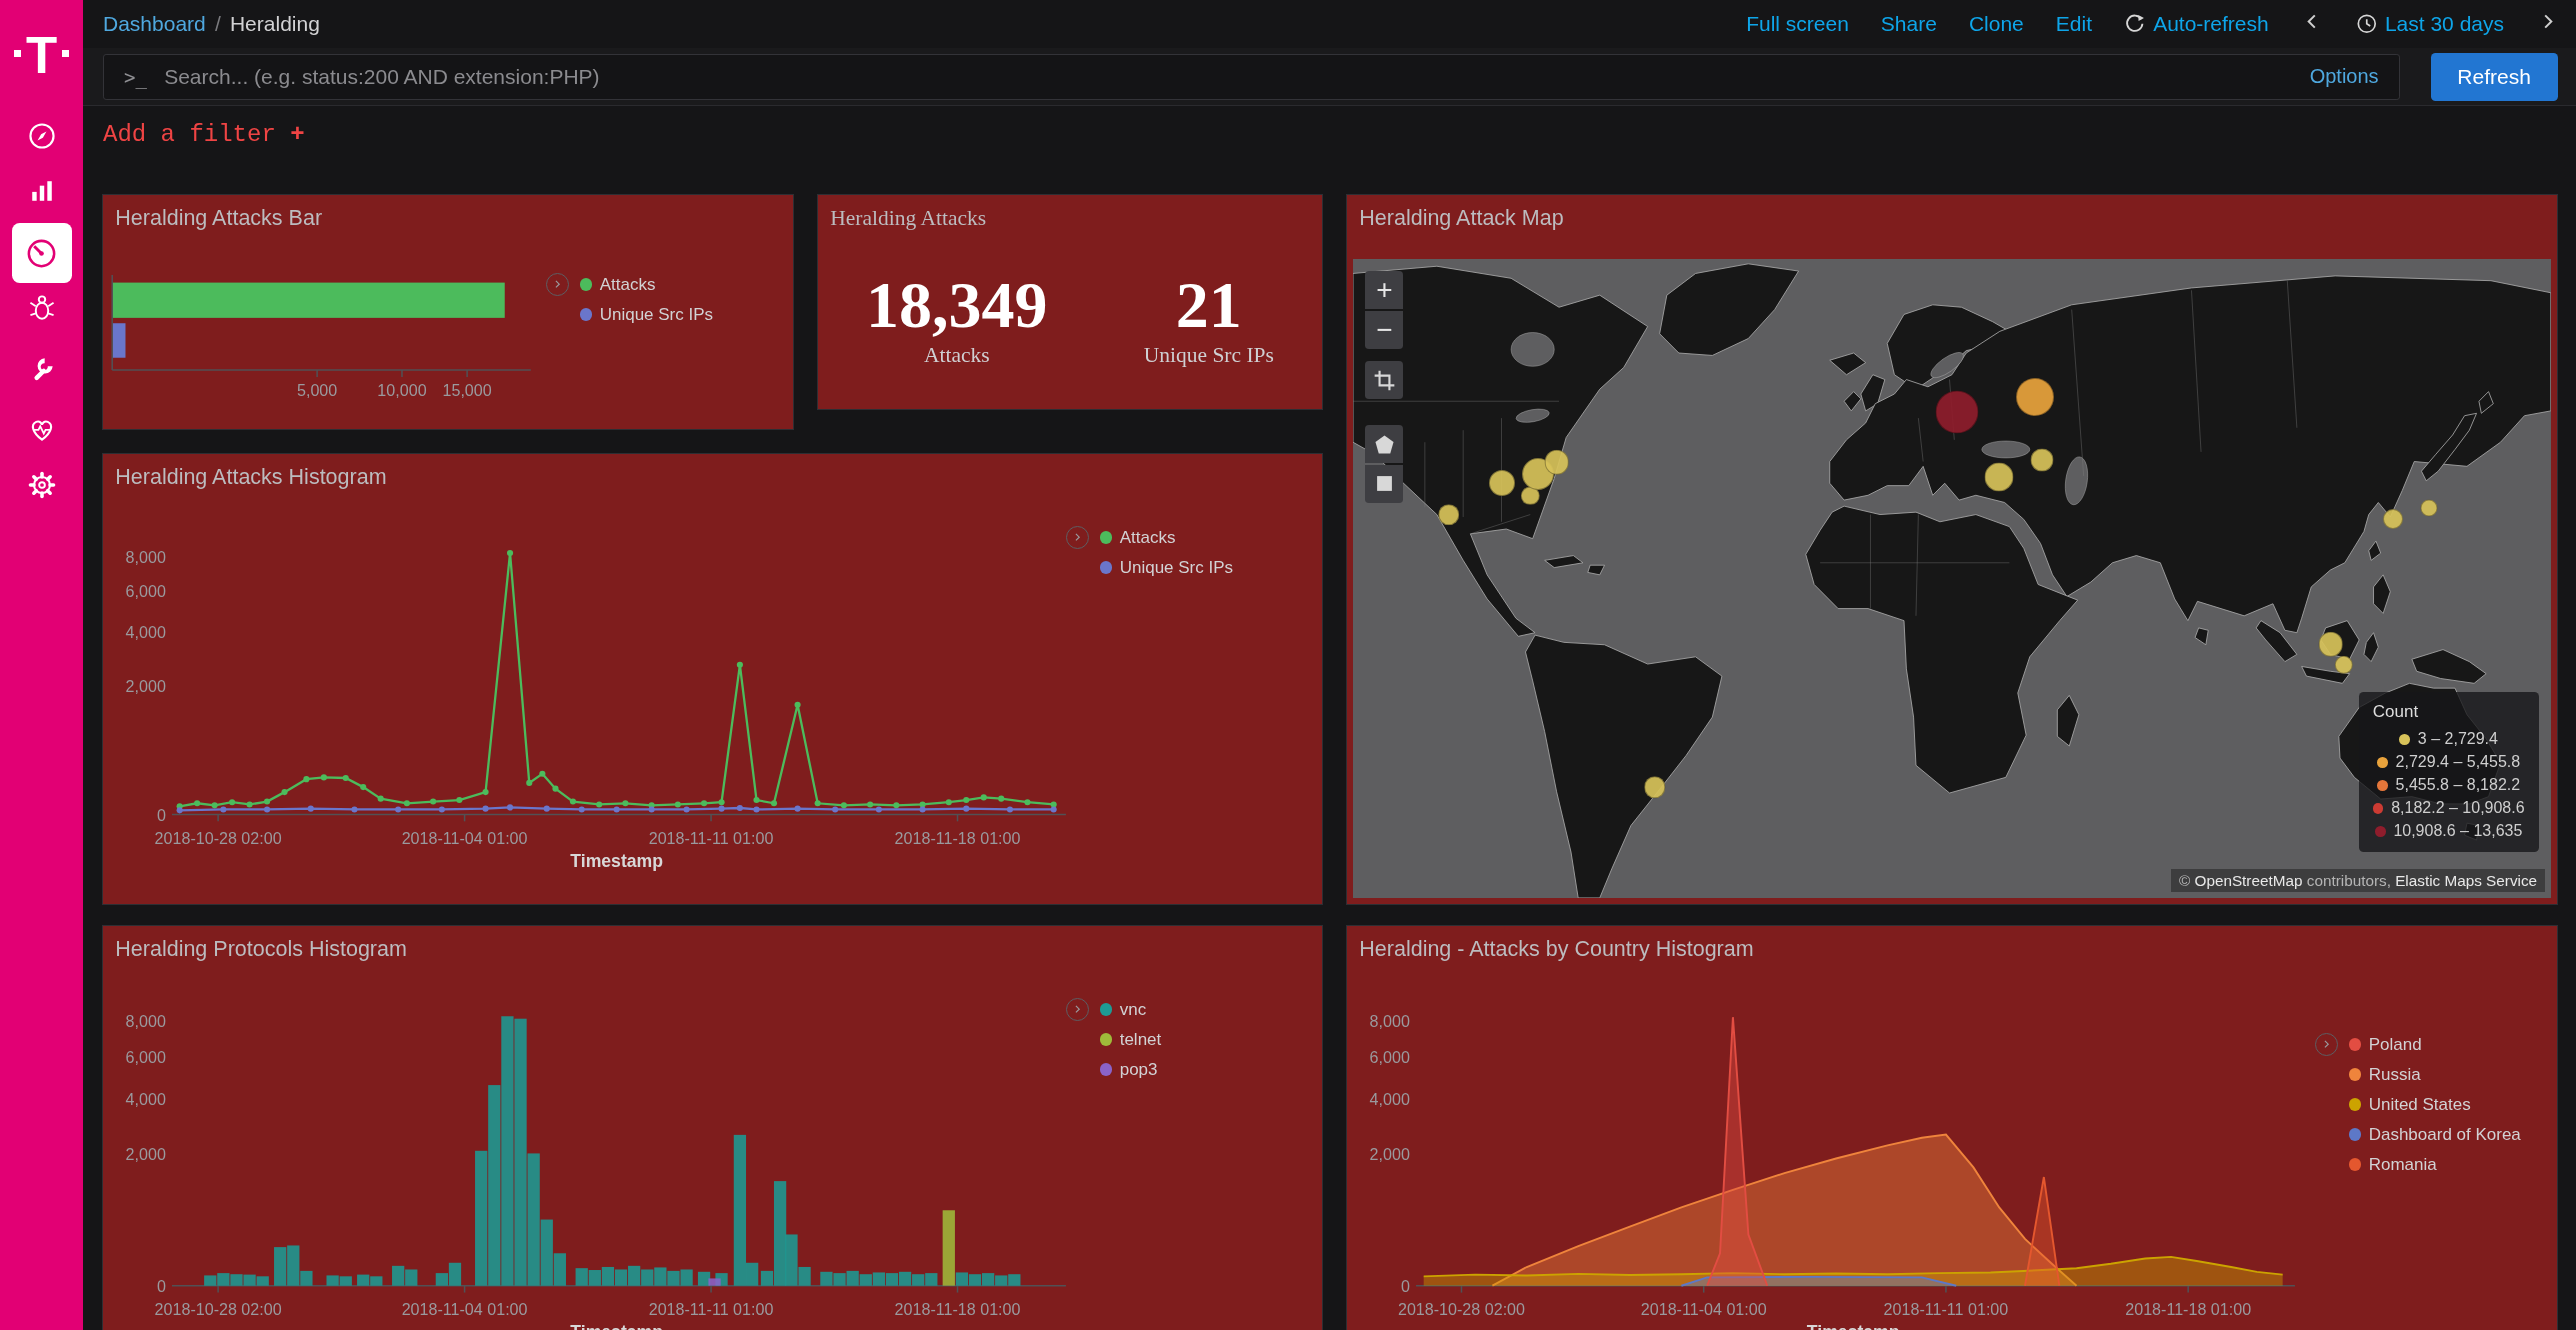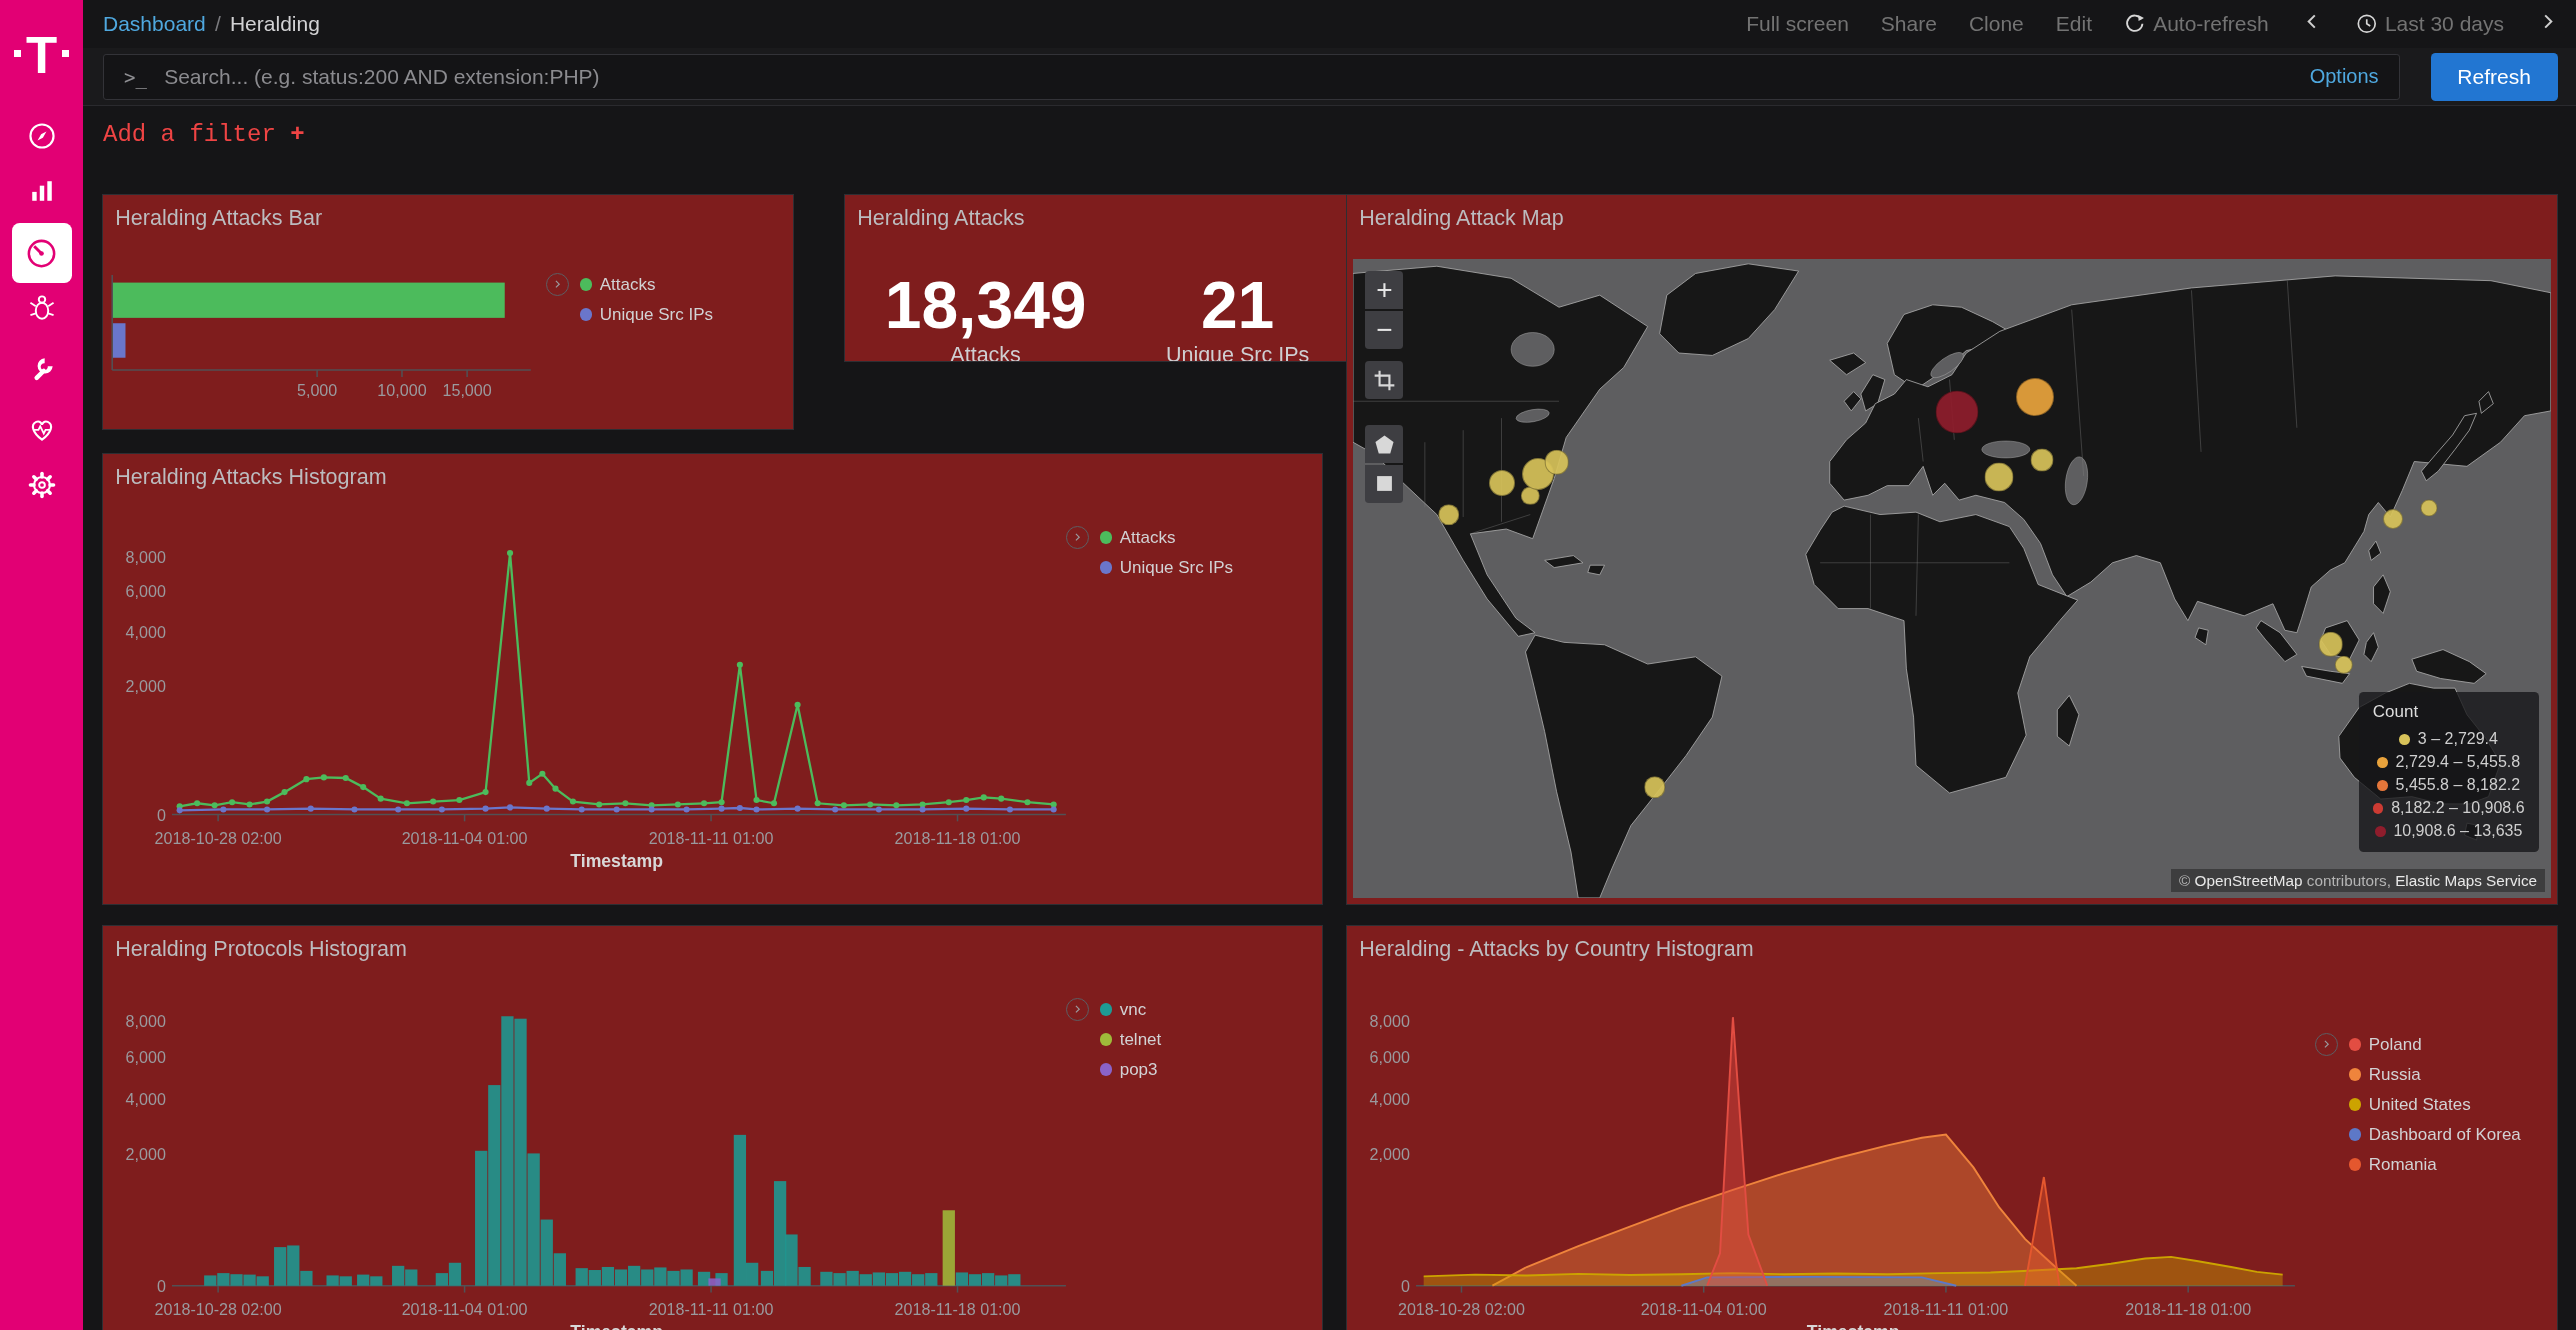--- a/index.html
+++ b/index.html
@@ -18,21 +18,21 @@
   .side-item svg{width:32px;height:32px;}
   .side-sel{position:absolute;left:11.5px;width:60px;height:60px;background:#fff;border-radius:7.7px;display:flex;align-items:center;justify-content:center;}
   .side-sel svg{width:35px;height:35px;}
 
   
   .navbar{position:absolute;left:83px;top:0;right:0;height:48px;display:flex;align-items:center;justify-content:space-between;padding:0 17px 0 20px;}
   .breadcrumb{display:flex;align-items:center;gap:9.2px;font-size:21px;}
   .crumb-link{color:#4fa8df;cursor:pointer;}
   .crumb-sep{color:#7a7a7e;}
   .crumb-cur{color:#d2d2d4;}
-  .nav-right{display:flex;align-items:center;gap:32px;font-size:21px;color:#737373;}
+  .nav-right{display:flex;align-items:center;gap:32px;font-size:21px;color:#0ea5e9;}
   .nav-item{display:flex;align-items:center;gap:7.7px;cursor:pointer;white-space:nowrap;}
   .chev svg{width:23px;height:23px;}
 
   .queryrow{position:absolute;left:83px;top:48px;right:0;height:58px;background:#1a1a1c;border-bottom:0.8px solid #2a2a2e;display:flex;align-items:center;gap:31px;padding:0 18.4px 0 20px;}
   .query-wrap{flex:1;height:46px;background:#141416;border:0.8px solid #333338;border-radius:3.1px;display:flex;align-items:center;padding:0 20px;gap:15.3px;position:relative;}
   .prompt{font-family:"DejaVu Sans Mono",monospace;font-size:19px;color:#8f8f93;}
   .query-input{flex:1;background:transparent;border:none;outline:none;font-size:21px;color:#dddddd;}
   .query-input::placeholder{color:#8b8b8f;}
   .options-link{color:#4fa8df;font-size:20px;cursor:pointer;}
   .refresh-btn{width:127px;height:48px;background:#2276d2;color:#fff;border:none;border-radius:4.6px;font-size:21px;font-family:"Liberation Sans",sans-serif;cursor:pointer;}
@@ -40,21 +40,21 @@
   .filterrow{position:absolute;left:83px;top:106px;right:0;height:57px;display:flex;align-items:center;padding-left:20px;}
   .add-filter{color:#ef4444;font-size:24px;cursor:pointer;font-family:Liberation Mono, monospace;}
   .add-filter b{font-weight:bold;}
 
   
   .panel{position:absolute;background:#7f1d1d;border:0.8px solid #2e2e33;overflow:hidden;}
   .panel-title{position:absolute;top:10.7px;left:12.3px;font-size:21.5px;color:#bcbcbf;z-index:5;}
   .panel svg.chart{position:absolute;left:0;top:0;}
 
   #panel-bar{left:102px;top:194px;width:692px;height:236px;}
-  #panel-metric{left:844px;top:194px;width:506px;height:168px;}
+  #panel-metric{left:817px;top:194px;width:506px;height:216px;font-family:Liberation Serif, serif;}
   #panel-map{left:1346px;top:194px;width:1212px;height:711px;}
   #panel-attacks{left:102px;top:453px;width:1221px;height:452px;}
   #panel-protocols{left:102px;top:925px;width:1221px;height:452px;}
   #panel-country{left:1346px;top:925px;width:1212px;height:452px;}
 
   
   .legend{position:absolute;display:flex;gap:10.7px;z-index:6;}
   .legend-toggle{width:23px;height:23px;border:1.5px solid #5d5d62;border-radius:50%;display:flex;align-items:center;justify-content:center;flex:none;}
   .legend-toggle svg{width:12.3px;height:12.3px;}
   .legend-items{display:flex;flex-direction:column;gap:7px;}

